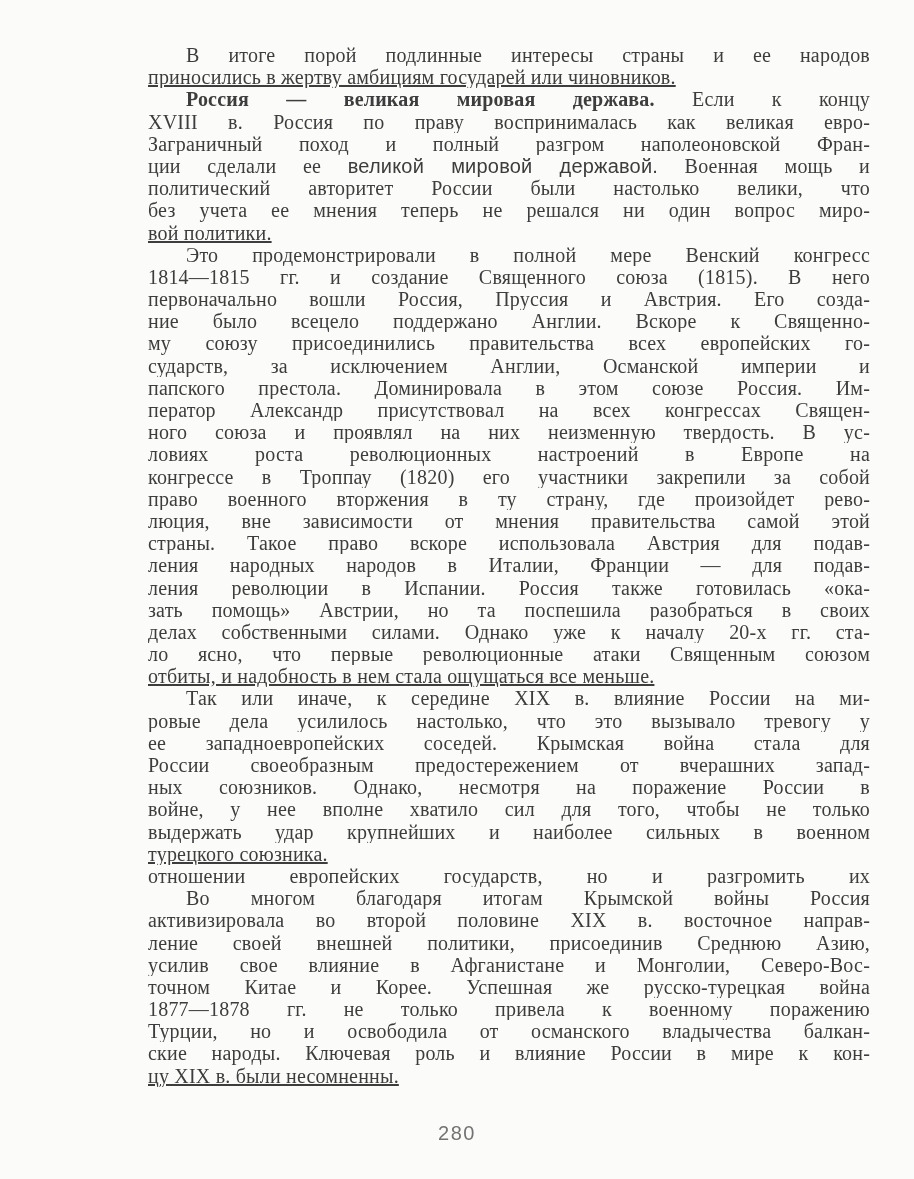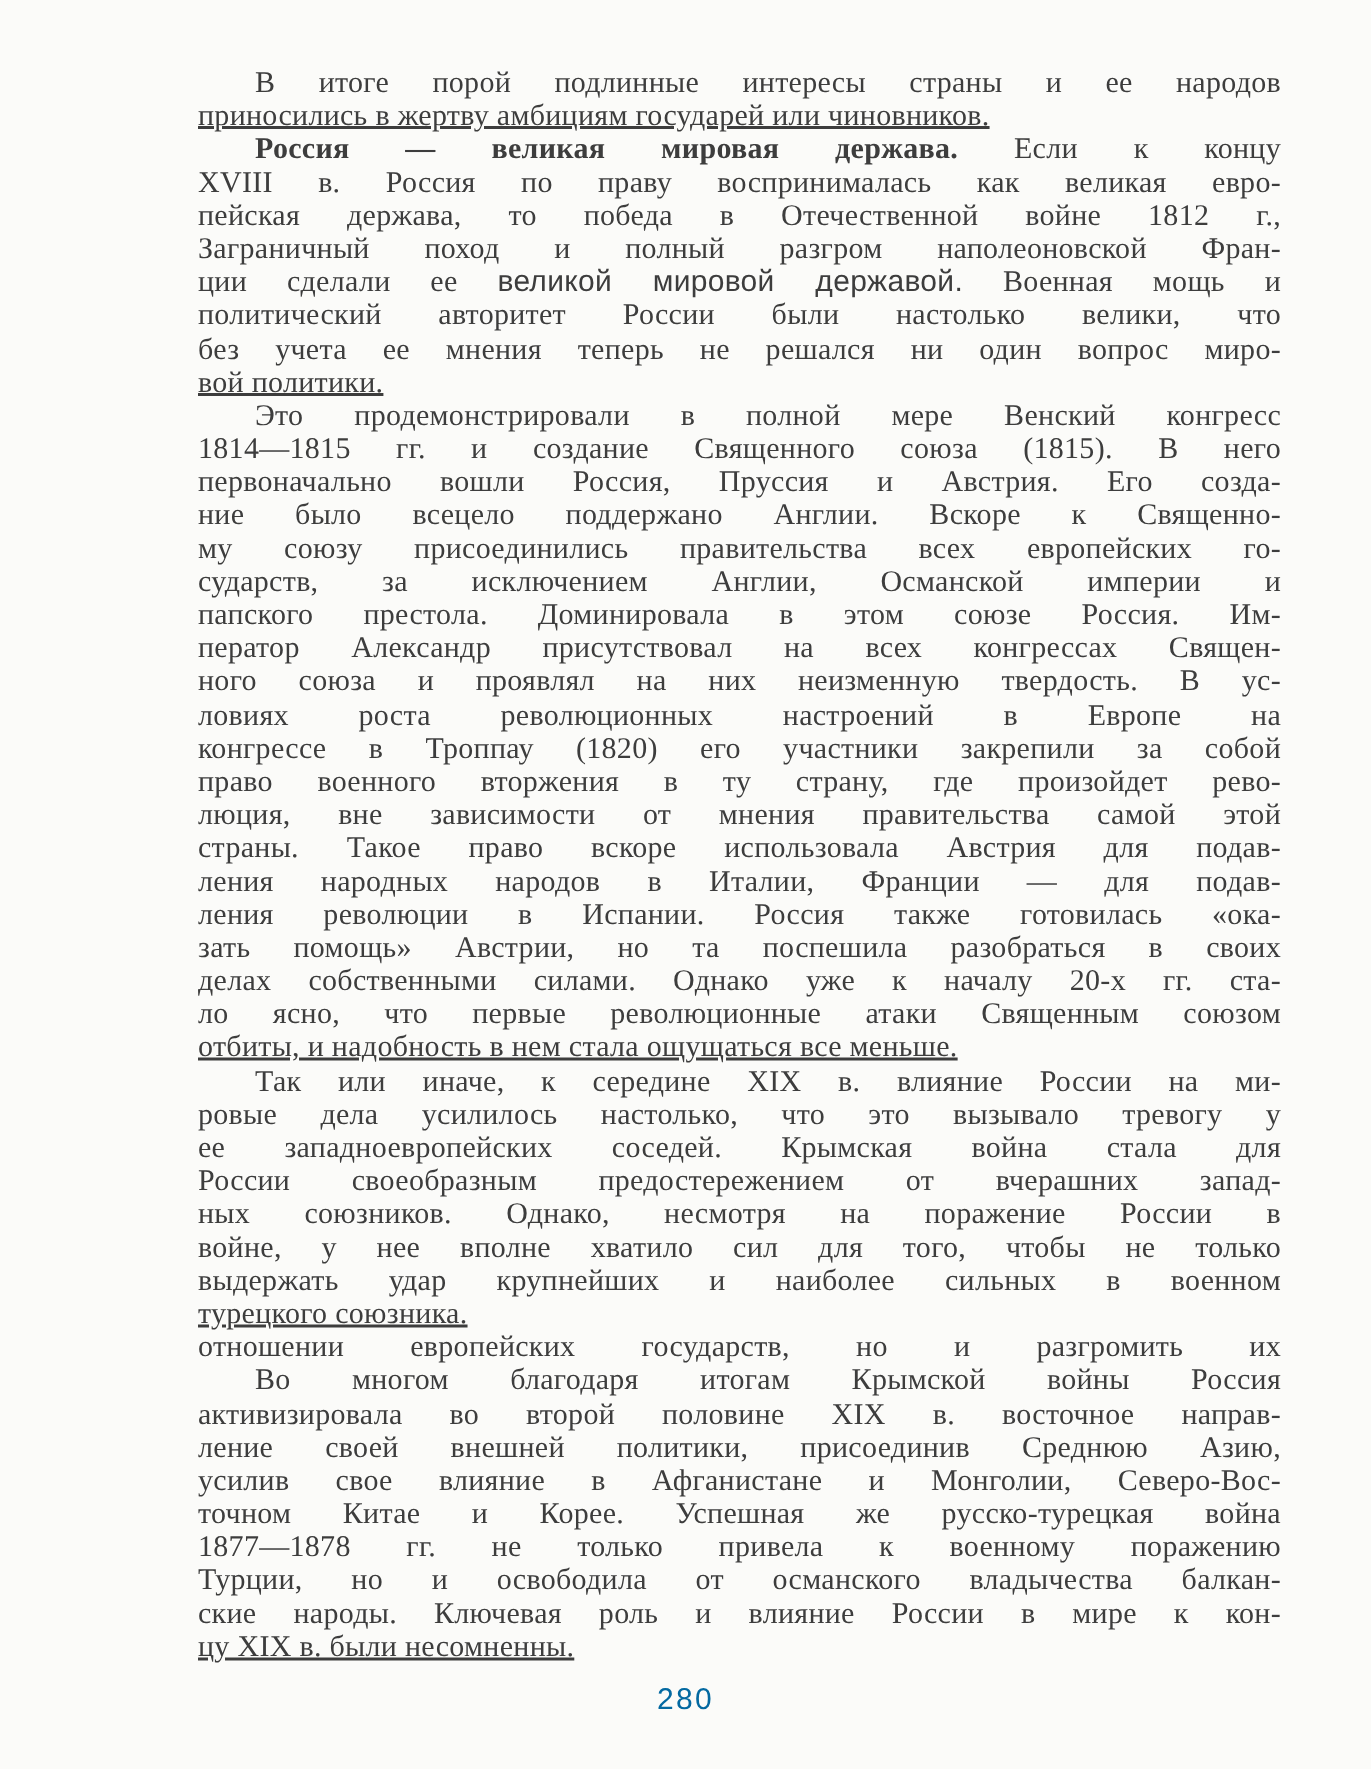--- a/index.html
+++ b/index.html
@@ -10,21 +10,21 @@
     width: 914px;
     height: 1179px;
     background: #fbfbf9;
     overflow: hidden;
     position: relative;
     font-family: "Liberation Serif", serif;
     color: #3d3d3d;
   }
   .text-block {
     position: absolute;
-    left: 132px;
+    left: 148px;
     top: 44px;
     width: 722px;
   }
   .paragraph {
     margin: 0;
   }
   .line {
     font-size: 20px;
     line-height: 22.2px;
     height: 22.2px;
@@ -51,36 +51,35 @@
     font-size: 20px;
   }
   .folio {
     position: absolute;
     left: 0;
     top: 1122px;
     width: 914px;
     text-align: center;
     font-family: "Liberation Sans", sans-serif;
     font-size: 20px;
-    color: #0369a1;
+    color: #737373;
     letter-spacing: 1.5px;
   }
 </style>
 </head>
 <body>
 
 <div class="text-block">
     <div class="paragraph">
       <div class="line line-indent"><span class="seg-normal">В итоге порой подлинные интересы страны и ее народов</span></div>
       <div class="line line-last"><span class="seg-normal">приносились в жертву амбициям государей или чиновников.</span></div>
     </div>
     <div class="paragraph">
       <div class="line line-indent"><span class="seg-bold">Россия — великая мировая держава.</span><span class="seg-normal"> Если к концу</span></div>
       <div class="line"><span class="seg-normal">XVIII в. Россия по праву воспринималась как великая евро-</span></div>
-      <div class="line"><span class="seg-normal">пейская держава, то победа в Отечественной войне 1812 г.,</span></div>
       <div class="line"><span class="seg-normal">Заграничный поход и полный разгром наполеоновской Фран-</span></div>
       <div class="line"><span class="seg-normal">ции сделали ее </span><span class="seg-alt">великой мировой державой.</span><span class="seg-normal"> Военная мощь и</span></div>
       <div class="line"><span class="seg-normal">политический авторитет России были настолько велики, что</span></div>
       <div class="line"><span class="seg-normal">без учета ее мнения теперь не решался ни один вопрос миро-</span></div>
       <div class="line line-last"><span class="seg-normal">вой политики.</span></div>
     </div>
     <div class="paragraph">
       <div class="line line-indent"><span class="seg-normal">Это продемонстрировали в полной мере Венский конгресс</span></div>
       <div class="line"><span class="seg-normal">1814—1815 гг. и создание Священного союза (1815). В него</span></div>
       <div class="line"><span class="seg-normal">первоначально вошли Россия, Пруссия и Австрия. Его созда-</span></div>

